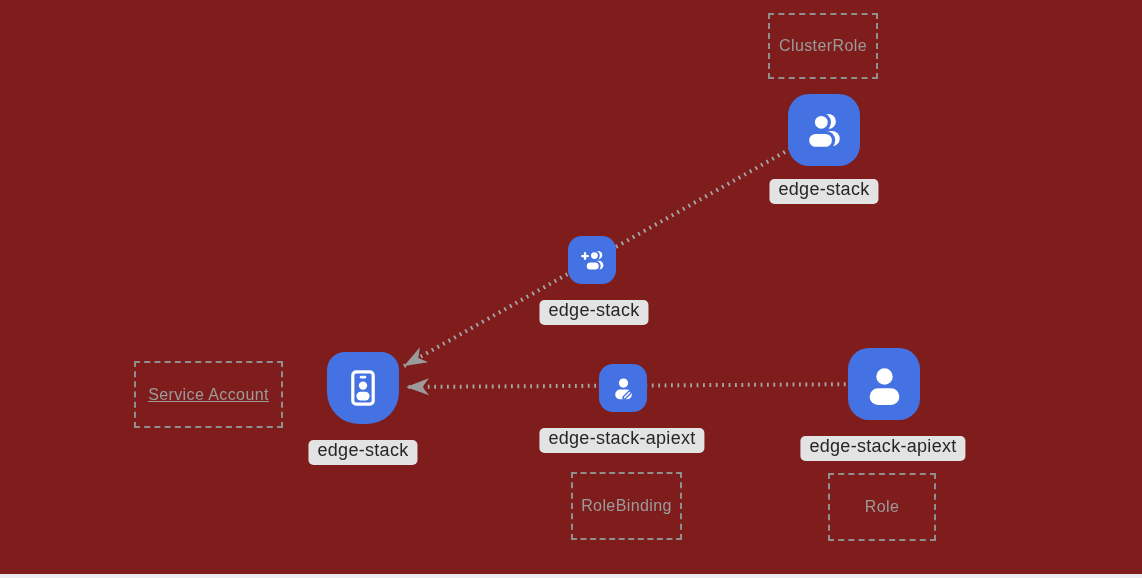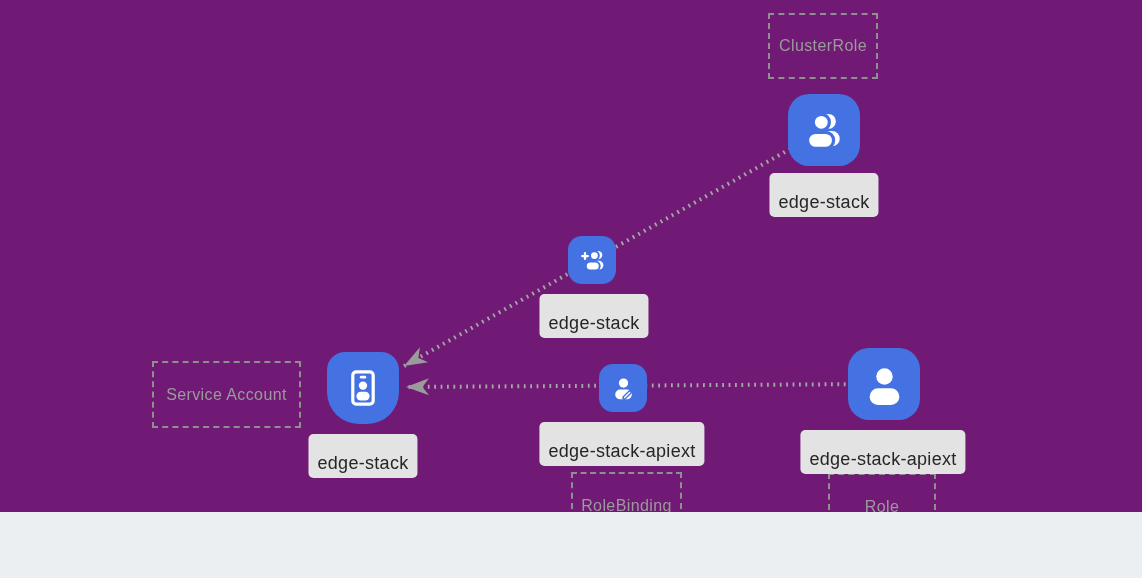--- a/index.html
+++ b/index.html
@@ -1,22 +1,22 @@
 <!DOCTYPE html>
 <html><head>
 <meta charset="utf-8">
 <style>
   html, body { margin: 0; padding: 0; background: #eceff1; }
   * { box-sizing: border-box; }
 
   .canvas {
     position: relative;
     width: 1142px;
-    height: 512px;
-    background: #701a75;
+    height: 574px;
+    background: #7f1d1d;
     overflow: hidden;
     font-family: "Liberation Sans", "DejaVu Sans", sans-serif;
   }
 
   svg.edge-layer {
     position: absolute;
     left: 0; top: 0;
     width: 1142px; height: 578px;
   }
 
@@ -26,21 +26,21 @@
     display: flex;
     align-items: center;
     justify-content: center;
     color: #9b9b9b;
     font-size: 16px;
     letter-spacing: 0.4px;
     background: transparent;
   }
   .tb-clusterrole        { left: 768px; top: 13px;  width: 110px; height: 66px; }
   .tb-clusterrolebinding { left: 462px; top: 142px; width: 182px; height: 67px; }
-  .tb-serviceaccount     { left: 152px; top: 361px; width: 149px; height: 67px; }
+  .tb-serviceaccount     { left: 134px; top: 361px; width: 149px; height: 67px; text-decoration: underline; }
   .tb-rolebinding        { left: 571px; top: 472px; width: 111px; height: 68px; }
   .tb-role               { left: 828px; top: 473px; width: 108px; height: 68px; }
 
   .node-icon {
     position: absolute;
     background: #4472e2;
     display: flex;
     align-items: center;
     justify-content: center;
   }
@@ -51,22 +51,23 @@
   .ni-role               { left: 848px; top: 348px; width: 72px; height: 72px; border-radius: 21px; }
 
   .node-label {
     position: absolute;
     transform: translateX(-50%);
     white-space: nowrap;
     background: #e3e3e3;
     color: #262626;
     font-size: 18px;
     letter-spacing: 0.3px;
-    padding: 19px 9px 4px 9px;
+    padding: 0 9px 4px 9px;
     border-radius: 5px;
+    margin-top: 6px;
   }
   .nl-clusterrole        { left: 824px; top: 173px; }
   .nl-clusterrolebinding { left: 594px; top: 294px; }
   .nl-serviceaccount     { left: 363px; top: 434px; }
   .nl-rolebinding        { left: 622px; top: 422px; }
   .nl-role               { left: 883px; top: 430px; }
 
   .icon-svg { display: block; }
 </style>
 </head>

